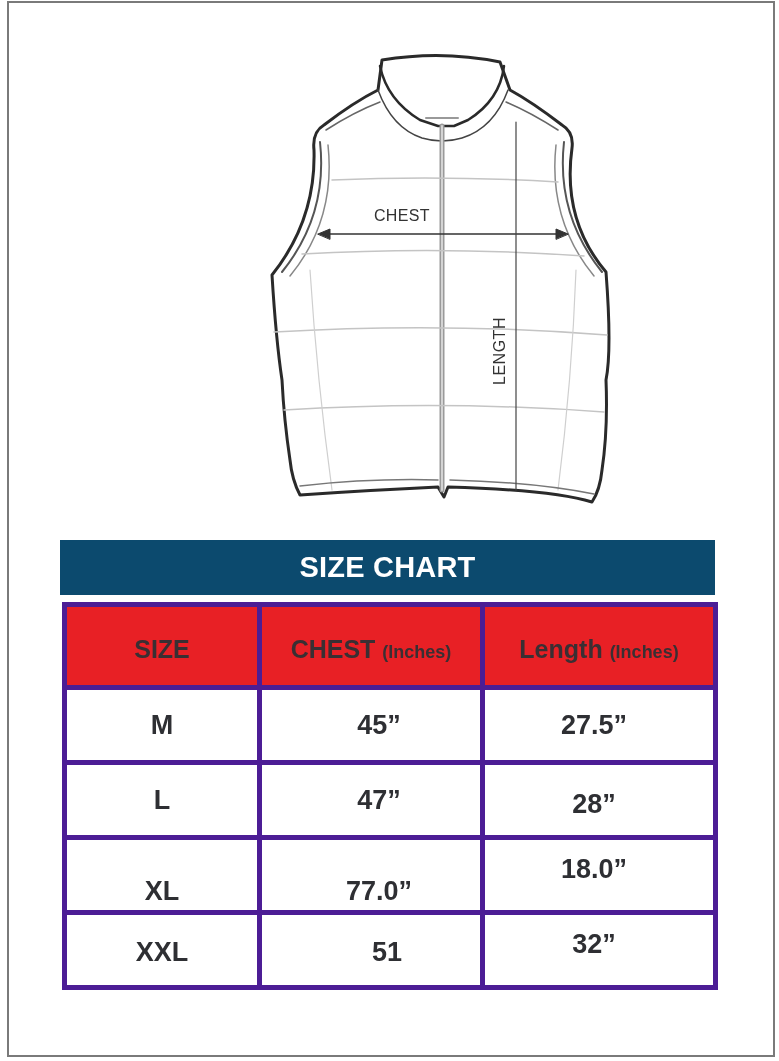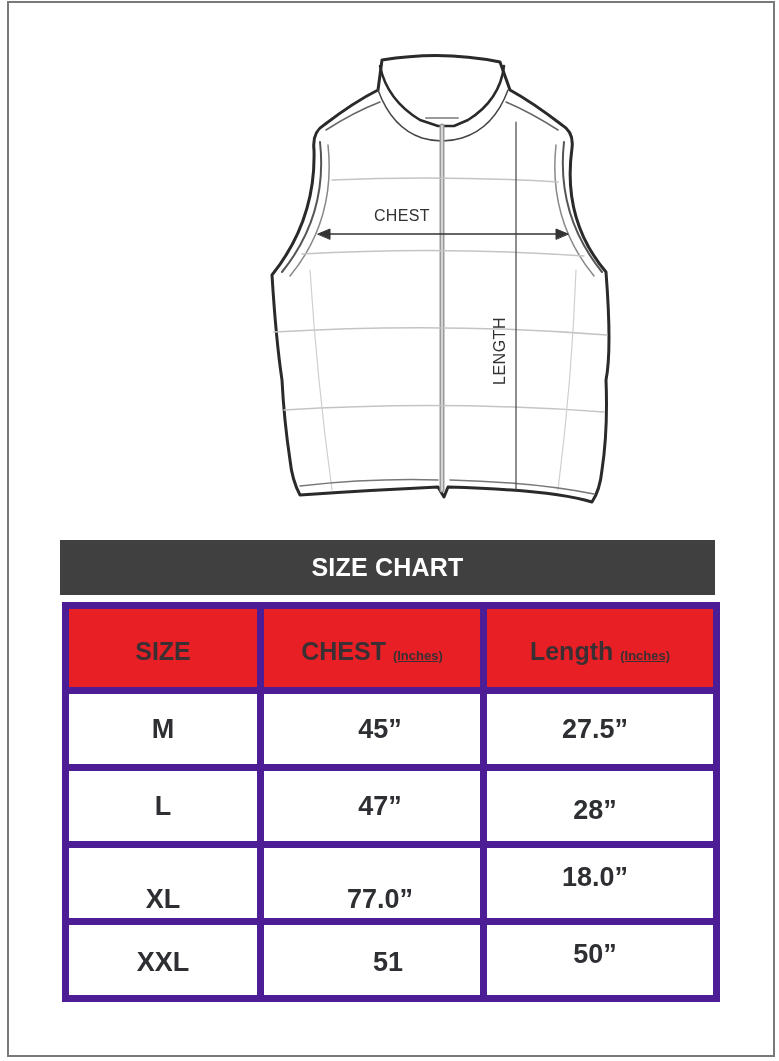--- a/index.html
+++ b/index.html
@@ -8,28 +8,28 @@
   .frame { position: absolute; left: 7px; top: 1px; width: 768px; height: 1056px;
            border: 2px solid #7a7a7a; border-left-width: 2px; box-sizing: border-box; background:#fff; }
   .vest { position: absolute; left: 262px; top: 50px; width: 360px; height: 465px; }
   .vest svg { width: 100%; height: 100%; display: block; }
   .chest-label { position: absolute; left: 374px; top: 207px; font-size: 16px; color: #333;
                  letter-spacing: 0.3px; }
   .length-label { position: absolute; left: 455px; top: 342px; font-size: 16px; color: #333;
                   transform: rotate(-90deg); transform-origin: center; width: 90px; text-align: center;
                   letter-spacing: 0.5px; }
   .banner { position: absolute; left: 60px; top: 540px; width: 655px; height: 55px;
-            background: #404040; color: #ffffff; font-weight: bold; font-size: 25px;
+            background: #0c4a6e; color: #ffffff; font-weight: bold; font-size: 29px;
             display: flex; align-items: center; justify-content: center; letter-spacing: 0.2px; }
   table.size-table { position: absolute; left: 62px; top: 602px; width: 651px; height: 369px;
             border-collapse: collapse; table-layout: fixed; }
-  table.size-table td, table.size-table th { border: 7px solid #4c1d95; padding: 0; }
+  table.size-table td, table.size-table th { border: 5px solid #4c1d95; padding: 0; }
   table.size-table th { background: #e82025; color: #3a2f33; height: 72px; font-weight: bold;
             font-size: 25px; text-align: center; vertical-align: middle; padding-top: 6px; }
-  table.size-table th .unit { font-size: 13px; text-decoration: underline; }
+  table.size-table th .unit { font-size: 18px; }
   table.size-table td { height: 70px; font-weight: bold; font-size: 27px; color: #2e2f33;
             text-align: center; vertical-align: middle; background: #fff; }
   col.c1 { width: 195px; } col.c2 { width: 223px; } col.c3 { width: 233px; }
   td.col-size { }
   td.col-chest span { position: relative; left: 8px; }
   td.col-length span { position: relative; left: -5px; margin-top: 12px; }
   tr.r-l td.col-length span { top: 4px; }
   tr.r-xl td.col-length span { top: -6px; }
   tr.r-xl td.col-size span, tr.r-xl td.col-chest span { top: 16px; position: relative; }
   tr.r-xxl td.col-length span { top: -6px; }
@@ -114,16 +114,16 @@
       <td class="col-length"><span>28”</span></td>
     </tr>
     <tr class="r-xl">
       <td class="col-size"><span>XL</span></td>
       <td class="col-chest"><span>77.0”</span></td>
       <td class="col-length"><span>18.0”</span></td>
     </tr>
     <tr class="r-xxl">
       <td class="col-size"><span>XXL</span></td>
       <td class="col-chest"><span>51</span></td>
-      <td class="col-length"><span>50”</span></td>
+      <td class="col-length"><span>32”</span></td>
     </tr>
   </tbody>
 </table>
 
 </body></html>

